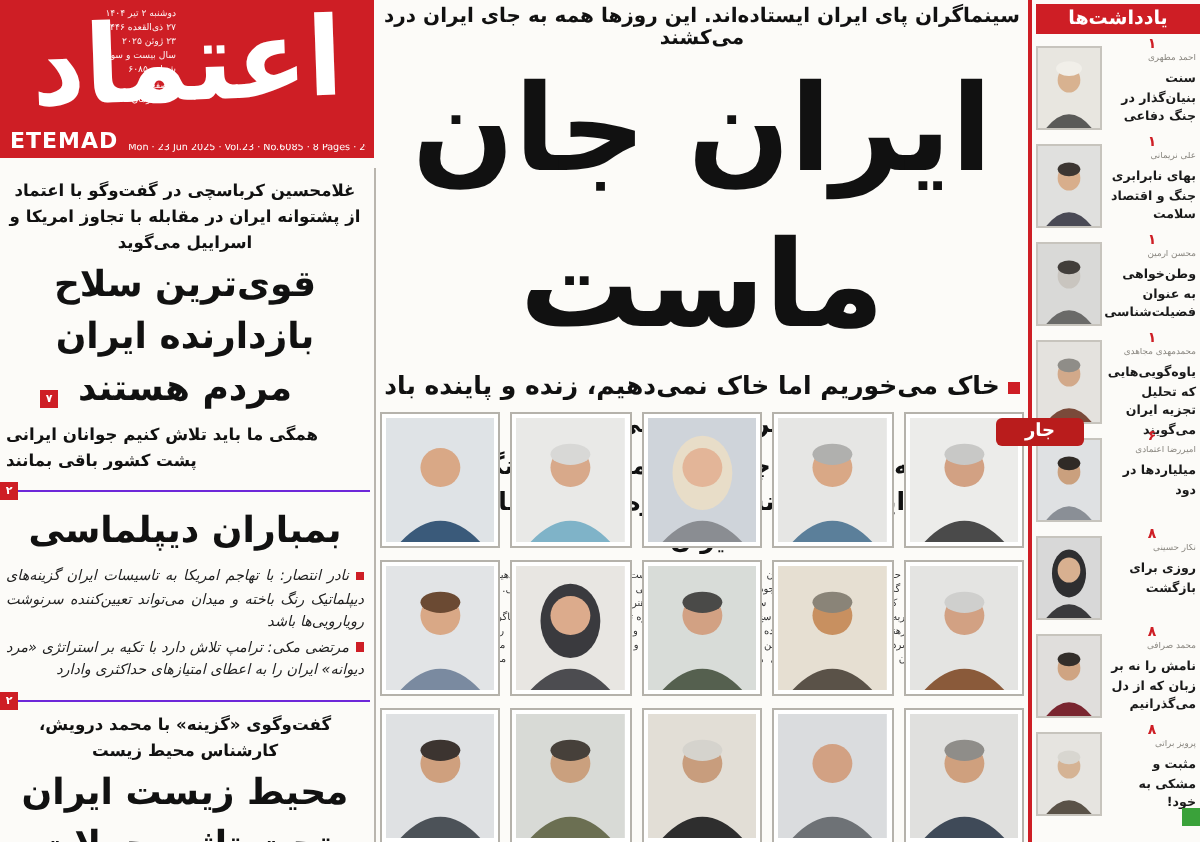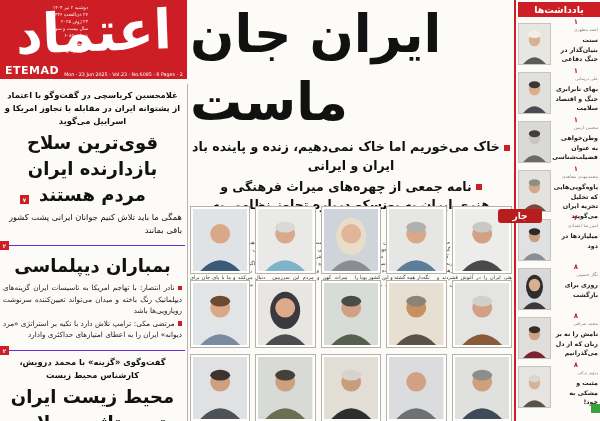--- a/index.html
+++ b/index.html
@@ -17,42 +17,42 @@
         color:#fff;font-size:4.6px;line-height:1.55;opacity:.95;}
   #latin-strip{position:absolute;left:5px;right:4px;bottom:2px;display:flex;align-items:flex-end;gap:5px;color:#fff;}
   #latin-strip .etemad{font-size:11px;font-weight:bold;letter-spacing:.5px;}
   #latin-strip .info{font-size:4.8px;white-space:nowrap;overflow:hidden;}
   
   #vline-left{position:absolute;left:187px;top:84px;bottom:0;width:1px;background:#b9b5ae;}
   #vline-red{position:absolute;left:514px;top:0;bottom:0;width:2px;background:#ce1e25;}
   
   #lead{position:absolute;left:190px;top:0;width:322px;direction:rtl;}
   #lead-overline{margin-top:3px;font-size:10px;font-weight:bold;text-align:center;}
-  #lead-headline{margin-top:1px;font-size:52px;font-weight:bold;text-align:left;line-height:1.3;letter-spacing:-1px;}
+  #lead-headline{margin-top:1px;font-size:60px;font-weight:bold;text-align:center;line-height:1.3;letter-spacing:-1px;}
   .subhead{display:block;font-size:12.5px;font-weight:bold;text-align:center;line-height:1.5;margin:2px auto 0;}
   .subhead .sq{display:inline-block;width:6px;height:6px;background:#ce1e25;margin-left:4px;vertical-align:middle;}
   #subhead-2{width:88%;}
   #lead-body{margin-top:5px;height:58px;overflow:hidden;column-count:4;column-gap:7px;
     font-size:5px;line-height:1.4;text-align:justify;color:#333;}
   .page-sq{display:inline-flex;align-items:center;justify-content:center;width:9px;height:9px;
     background:#ce1e25;color:#fff;font-size:5.5px;font-weight:bold;}
   #lead-page{position:absolute;left:20px;top:195px;}
   
   #grid{position:absolute;left:190px;top:206px;width:322px;display:grid;
     grid-template-columns:repeat(5,1fr);gap:6px 5px;}
   .cell{height:68px;background:#fff;border:1px solid #b5b2ab;padding:2px;}
   .cell svg{display:block;width:100%;height:100%;}
   
   #left-col{position:absolute;left:0;top:84px;width:185px;direction:rtl;}
   .article{position:relative;border-bottom:1px solid #6d28d9;padding:5px 3px 8px;}
   .article:last-child{border-bottom:none;}
   .a-overline{font-size:8.3px;font-weight:bold;text-align:center;line-height:1.55;}
   .a-headline{font-size:18px;font-weight:bold;text-align:center;line-height:1.45;margin-top:2px;letter-spacing:-.3px;}
-  .a-sub{font-size:8.3px;font-weight:normal;text-align:right;line-height:1.6;margin-top:3px;}
-  .a-bullets{margin-top:3px;font-size:7.2px;line-height:1.55;text-align:justify;color:#222;}
+  .a-sub{font-size:8.3px;font-weight:bold;text-align:left;line-height:1.6;margin-top:3px;}
+  .a-bullets{margin-top:3px;font-size:7.2px;line-height:1.55;text-align:justify;color:#222;font-style:italic;}
   .a-bullets .b{margin-bottom:2px;}
   .a-bullets .sq{display:inline-block;width:4.5px;height:4.5px;background:#ce1e25;margin-left:3px;}
   .article .page-sq{position:absolute;right:auto;left:0;bottom:-5px;}
   
   #notes{position:absolute;left:518px;top:0;width:82px;bottom:0;direction:rtl;}
   #notes-header{margin-top:2px;height:15px;background:#ce1e25;color:#fff;font-size:9.5px;font-weight:bold;
     display:flex;align-items:center;justify-content:center;}
   .note{position:relative;height:49px;padding:2px 2px 0 0;display:flex;flex-direction:row;}
   .note-photo{width:33px;height:42px;border:1px solid #c7c4bd;background:#eee;flex:none;margin-top:4px;}
   .note-photo svg{display:block;width:100%;height:100%;}
@@ -84,20 +84,21 @@
     <div id="latin-strip">
       <span class="etemad">ETEMAD</span>
       <span class="info">Mon · 23 Jun 2025 · Vol.23 · No.6085 · 8 Pages · 20000 Rials</span>
     </div>
   </div>
 
   <div id="vline-left"></div>
   <div id="vline-red"></div>
 
   <div id="lead">
+    <div id="lead-overline">سینماگران پای ایران ایستاده‌اند. این روزها همه به جای ایران درد می‌کشند</div>
     <div id="lead-headline">ایران جان ماست</div>
     <div class="subhead" id="subhead-1">
       <span class="sq"></span><span>خاک می‌خوریم اما خاک نمی‌دهیم، زنده و پاینده باد ایران و ایرانی</span>
     </div>
     <div class="subhead" id="subhead-2">
       <span class="sq"></span><span>نامه جمعی از چهره‌های میراث فرهنگی و هنری ایران به یونسکو درباره تجاوز نظامی به ایران</span>
     </div>
     <div id="lead-body">وقفه‌ای طولانی از این دست حملات و تنش‌ها بر سر این سرزمین گذشته است. هفته‌ای که گذشت، کشور موقعیت و خطری تازه را تجربه کرد و سینماگران و چهره‌های فرهنگ و هنر، ایران را در آغوش فشردند و مدام نوشتند که با پای جان برای ایران هستیم. به گمان ما آنچه برای ایران و ایرانی به وجود آمده است اینک قرار است بر سر ایران به مهم‌ترین پرسش‌ها پاسخ دهد؛ وطن همه را مشغول کرده است. آنچه نگه‌دار همه گشته و این کشور پویا را به پیش می‌برد، دل هر ایرانی و غیرایرانی است که برای این خاک می‌تپد. جمعی از چهره‌های میراث فرهنگی و هنری نیز در نامه‌ای به یونسکو درباره تجاوز نظامی به ایران هشدار دادند و خواستار حفاظت از میراث کهن و مردم این سرزمین شدند. خاک می‌خوریم اما خاک نمی‌دهیم؛ زنده و پاینده باد ایران و ایرانی. می‌گویند این روزها همه به جای ایران درد می‌کشند و سینماگران پای ایران ایستاده‌اند؛ ایران را پیوسته چشم‌ها و رسانه‌ها دنبال می‌کنند و ما با پای جان برای ایران می‌نویسیم.</div>
   </div>
   <div id="lead-page" class="page-sq">۷</div>

